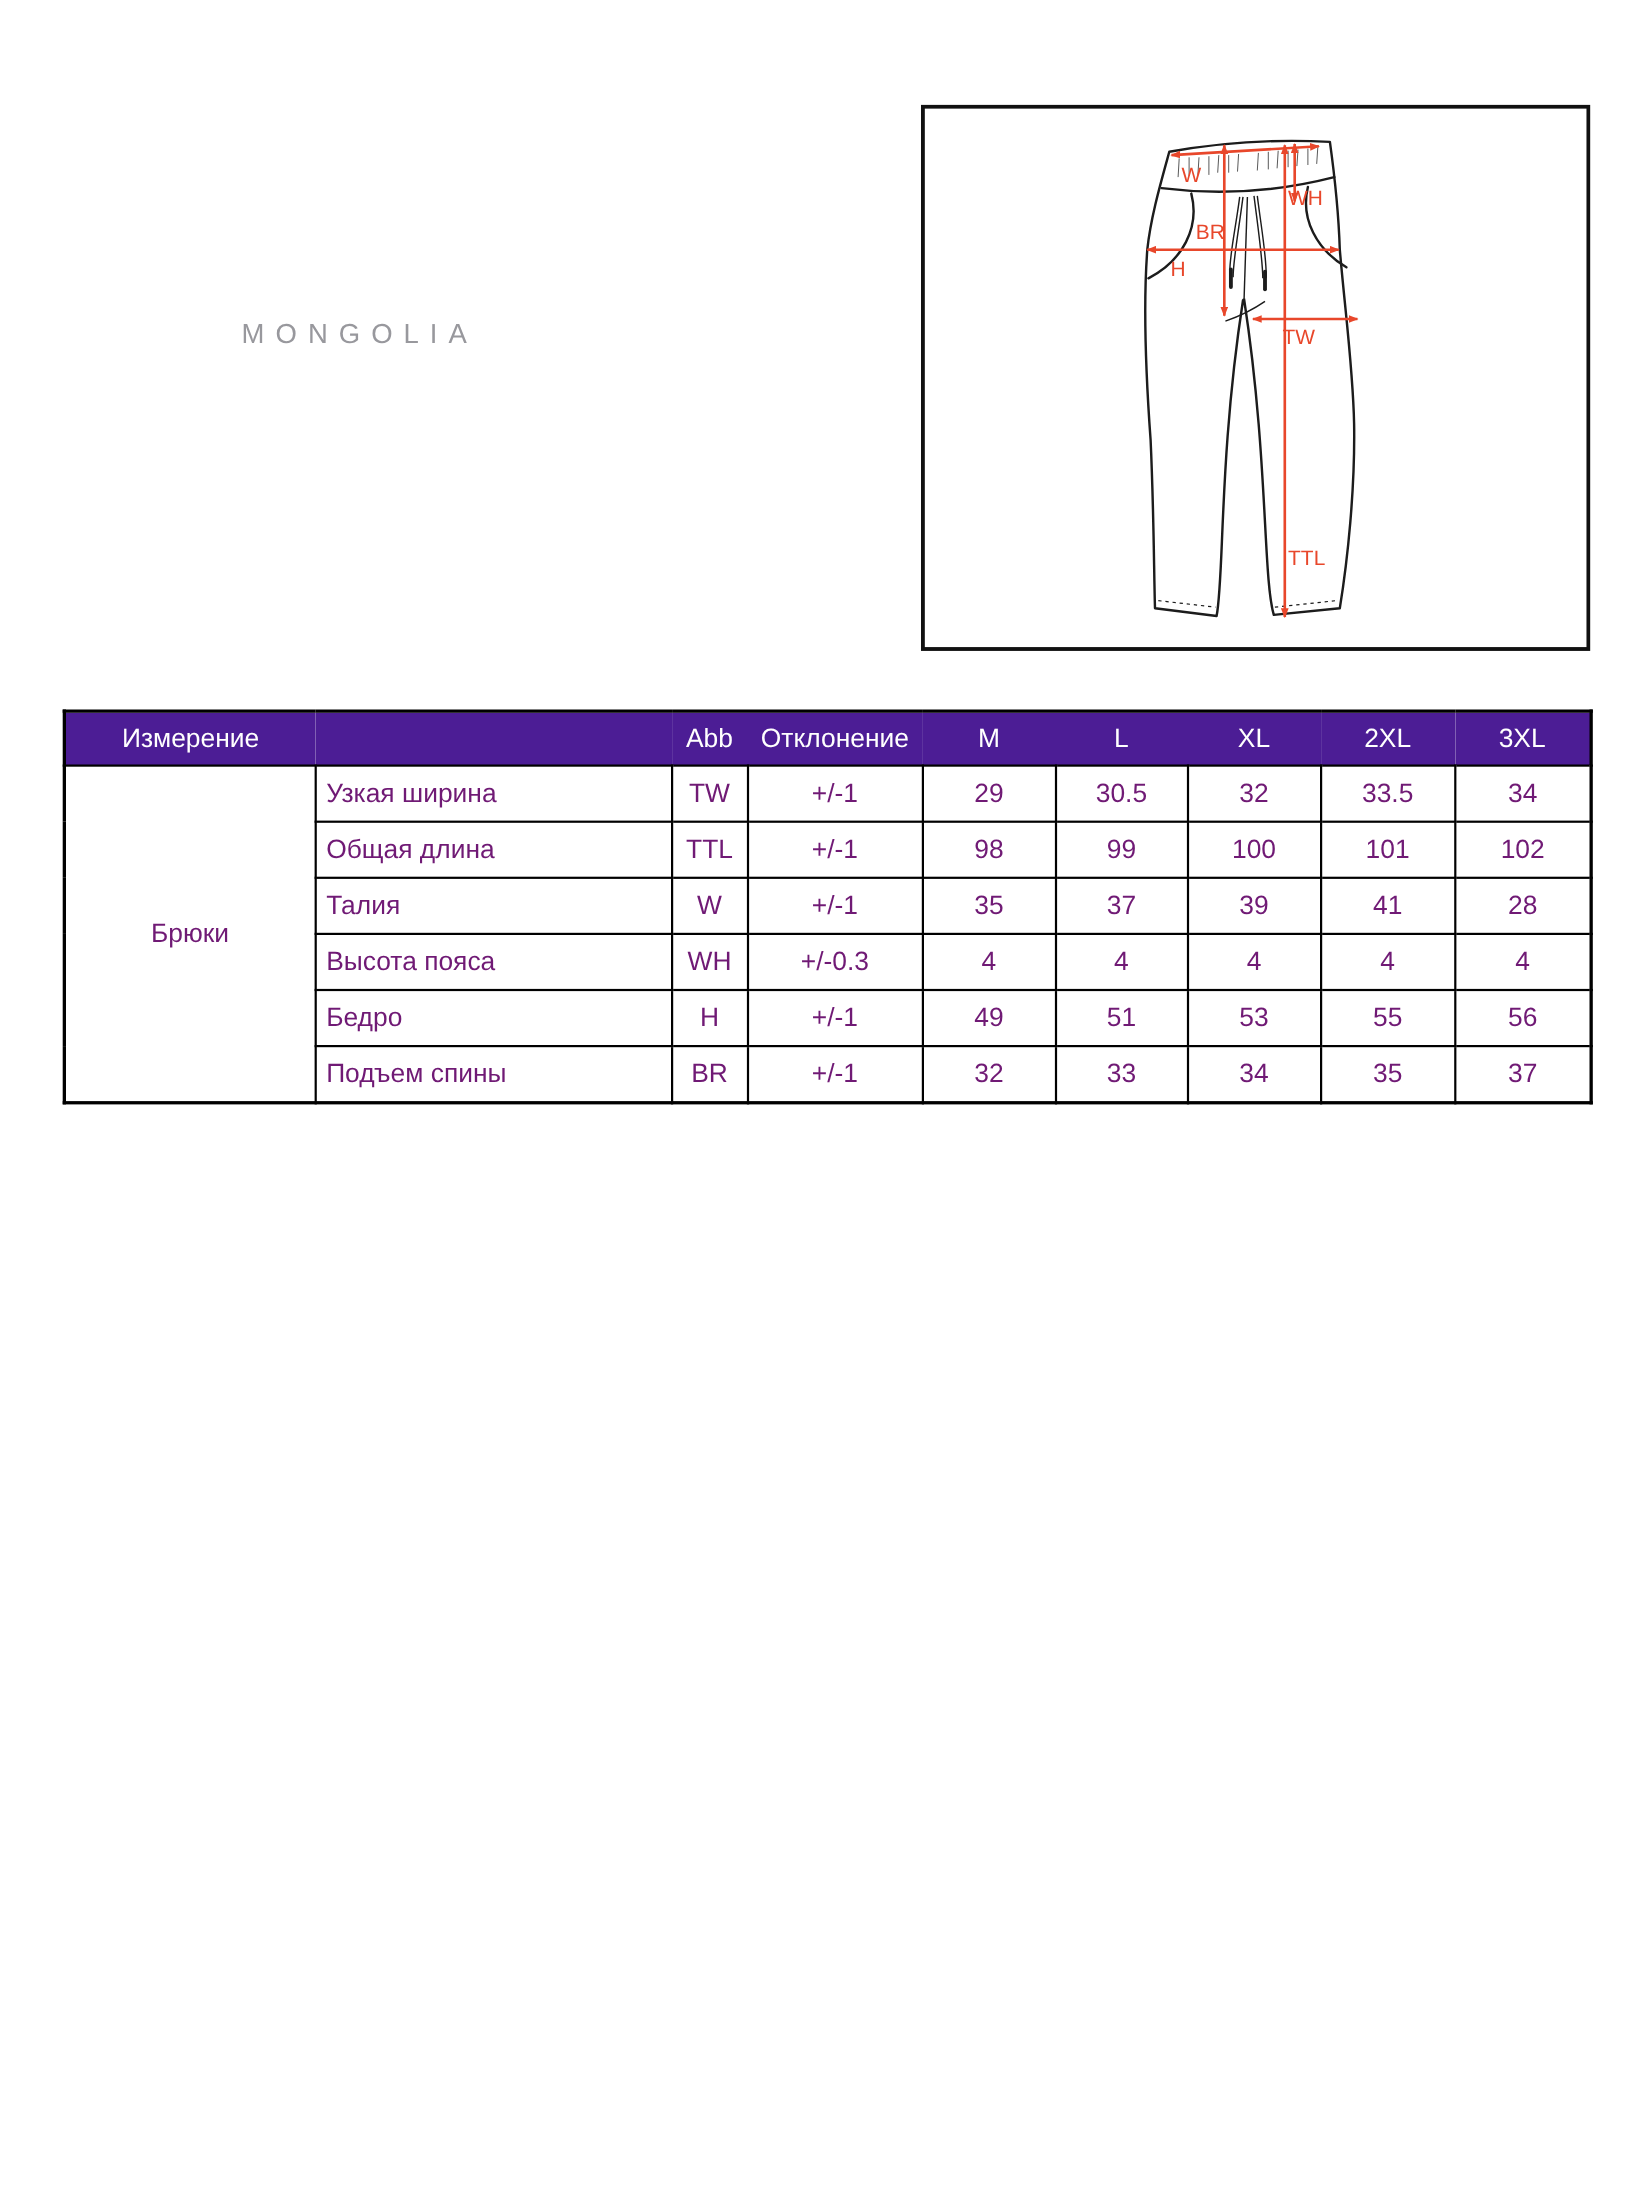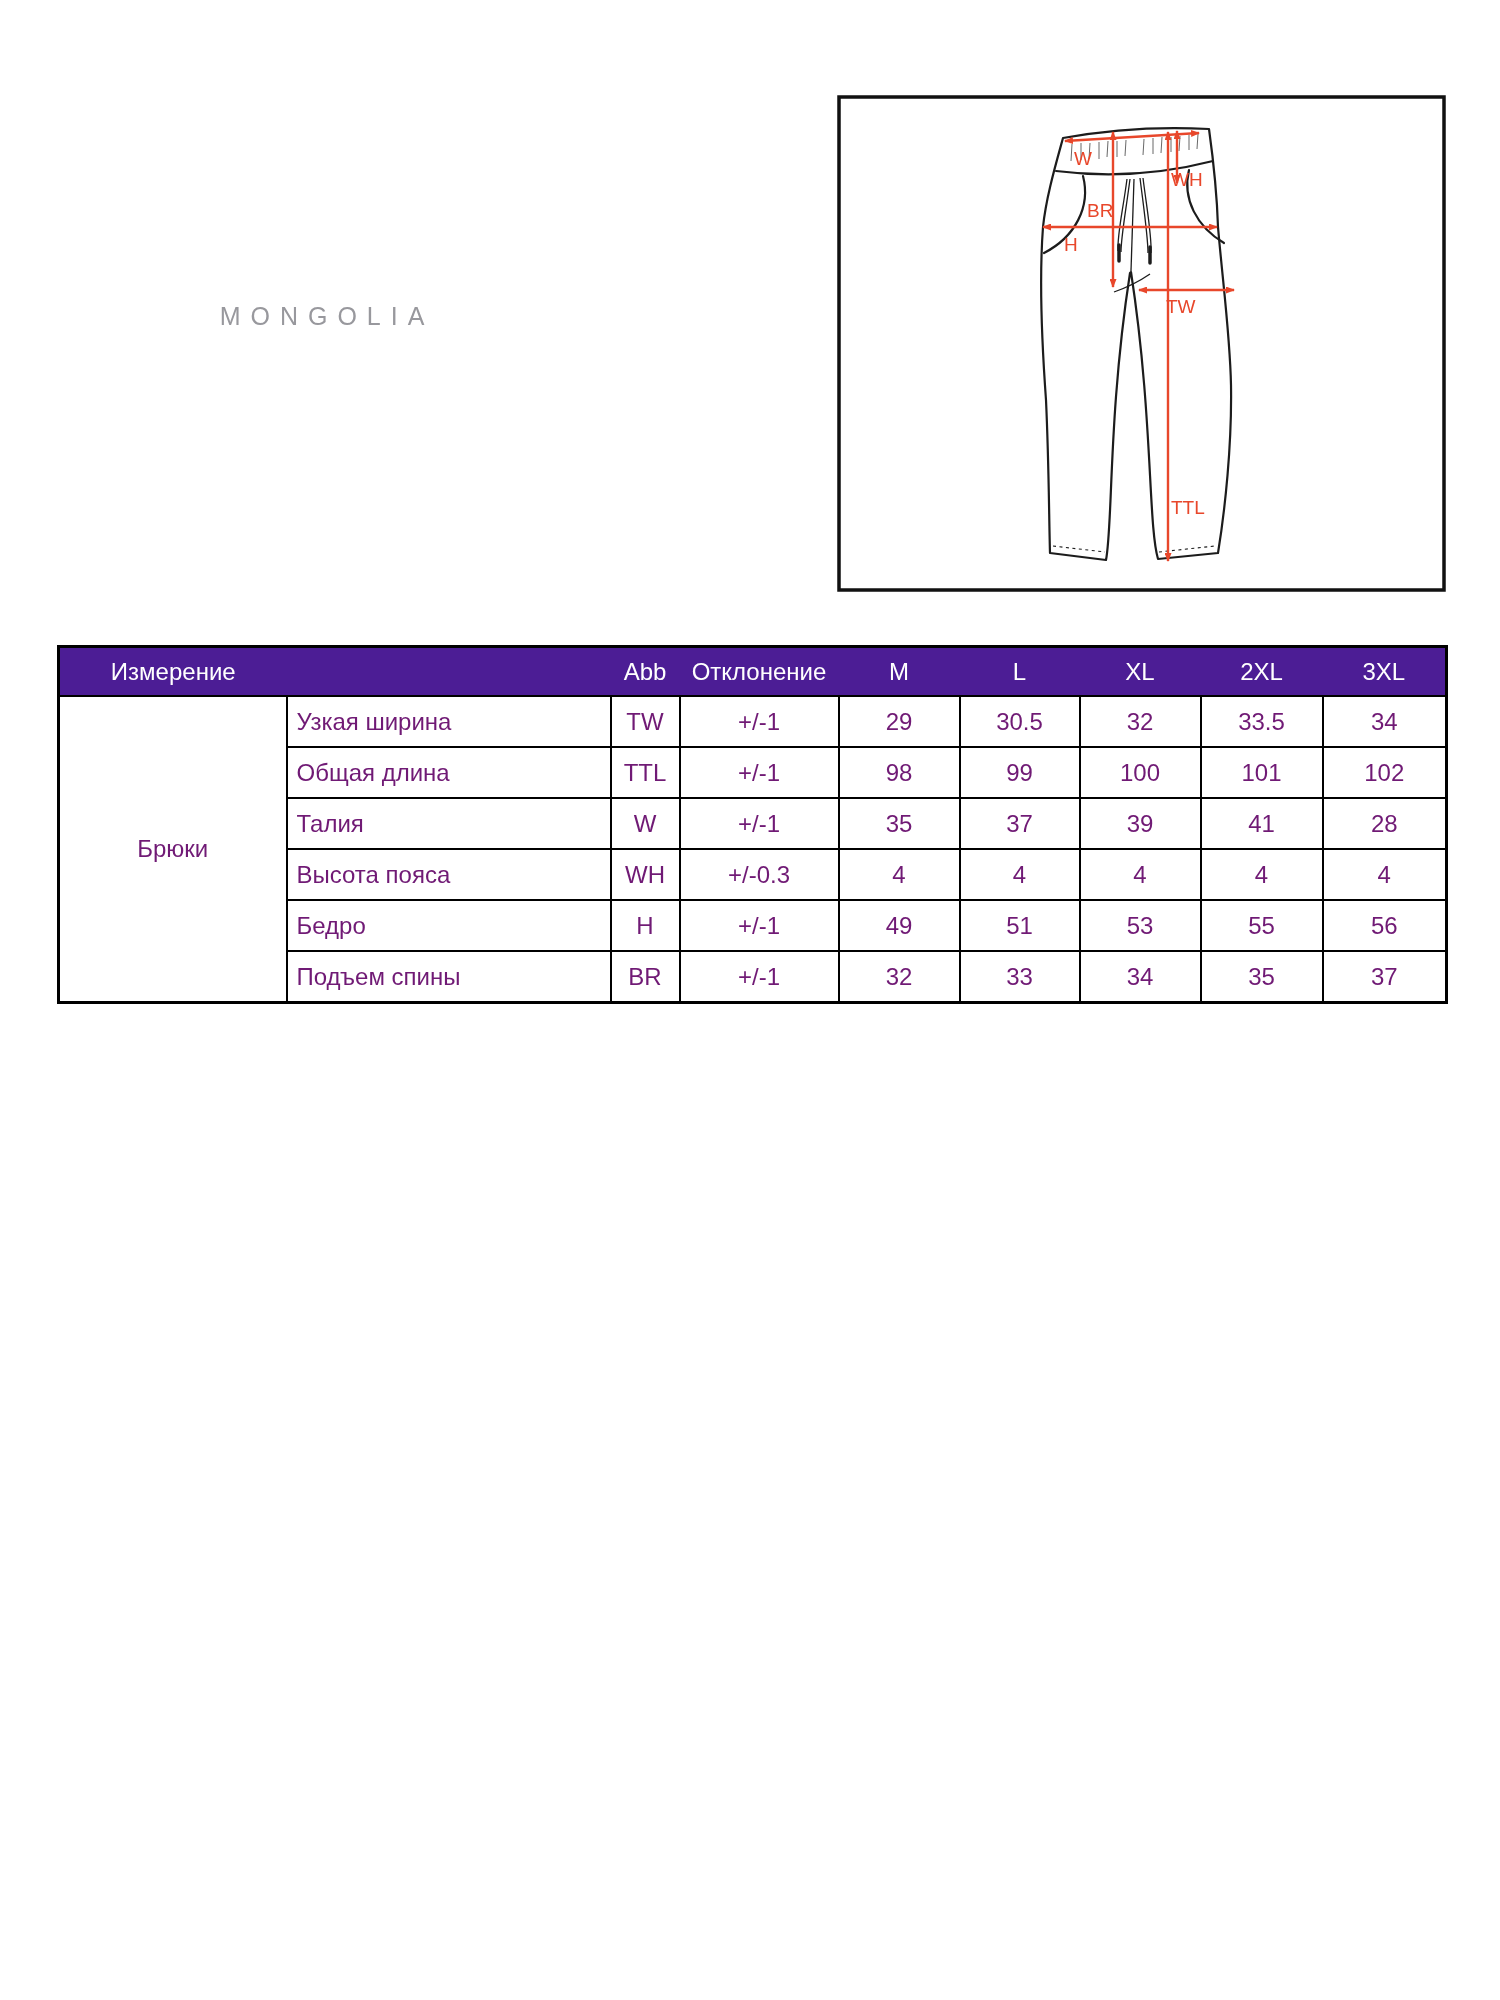--- a/index.html
+++ b/index.html
@@ -3,21 +3,21 @@
 <meta charset="utf-8">
 <style>
   html,body { margin:0; padding:0; background:#ffffff; }
   .page {
     position:relative; width:1500px; height:2000px; background:#ffffff;
     font-family:"Liberation Sans", sans-serif; overflow:hidden;
   }
   
   .logo { position:absolute; left:120px; top:272px; width:414px; text-align:center; color:#98989d; }
   .logo .brand { display:block; font-size:92px; font-weight:300; letter-spacing:12px; line-height:1; white-space:nowrap; }
-  .logo .sub   { display:block; font-size:25px; font-weight:400; letter-spacing:10px; margin-top:30px; white-space:nowrap; }
+  .logo .sub   { display:block; font-size:25px; font-weight:400; letter-spacing:10px; margin-top:18px; white-space:nowrap; }
   
   .diagram { position:absolute; left:837px; top:95px; width:609px; height:497px; }
   
   table.size-table {
     position:absolute; left:57px; top:645px; width:1388px;
     border-collapse:collapse; table-layout:fixed;
     border:3px solid #000;
   }
   table.size-table th {
     background:#4c1d95; color:#fff; font-weight:400; font-size:24px;

